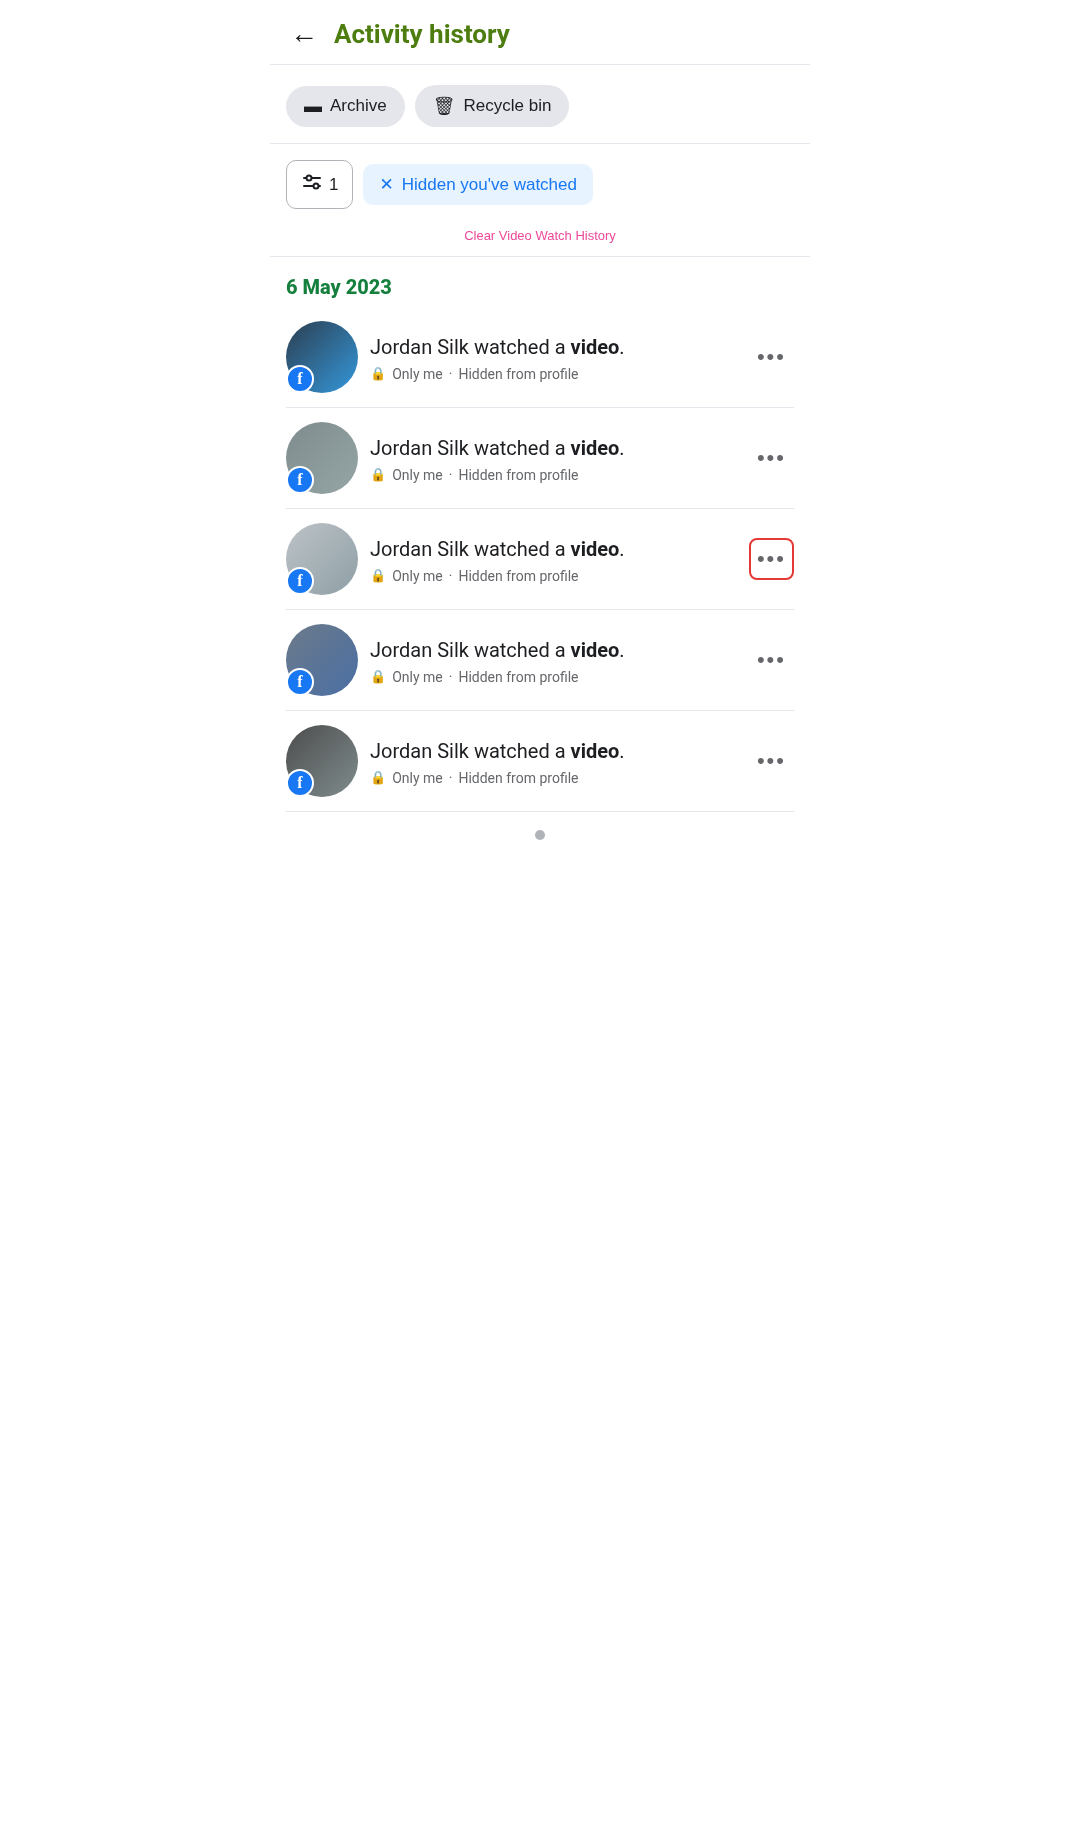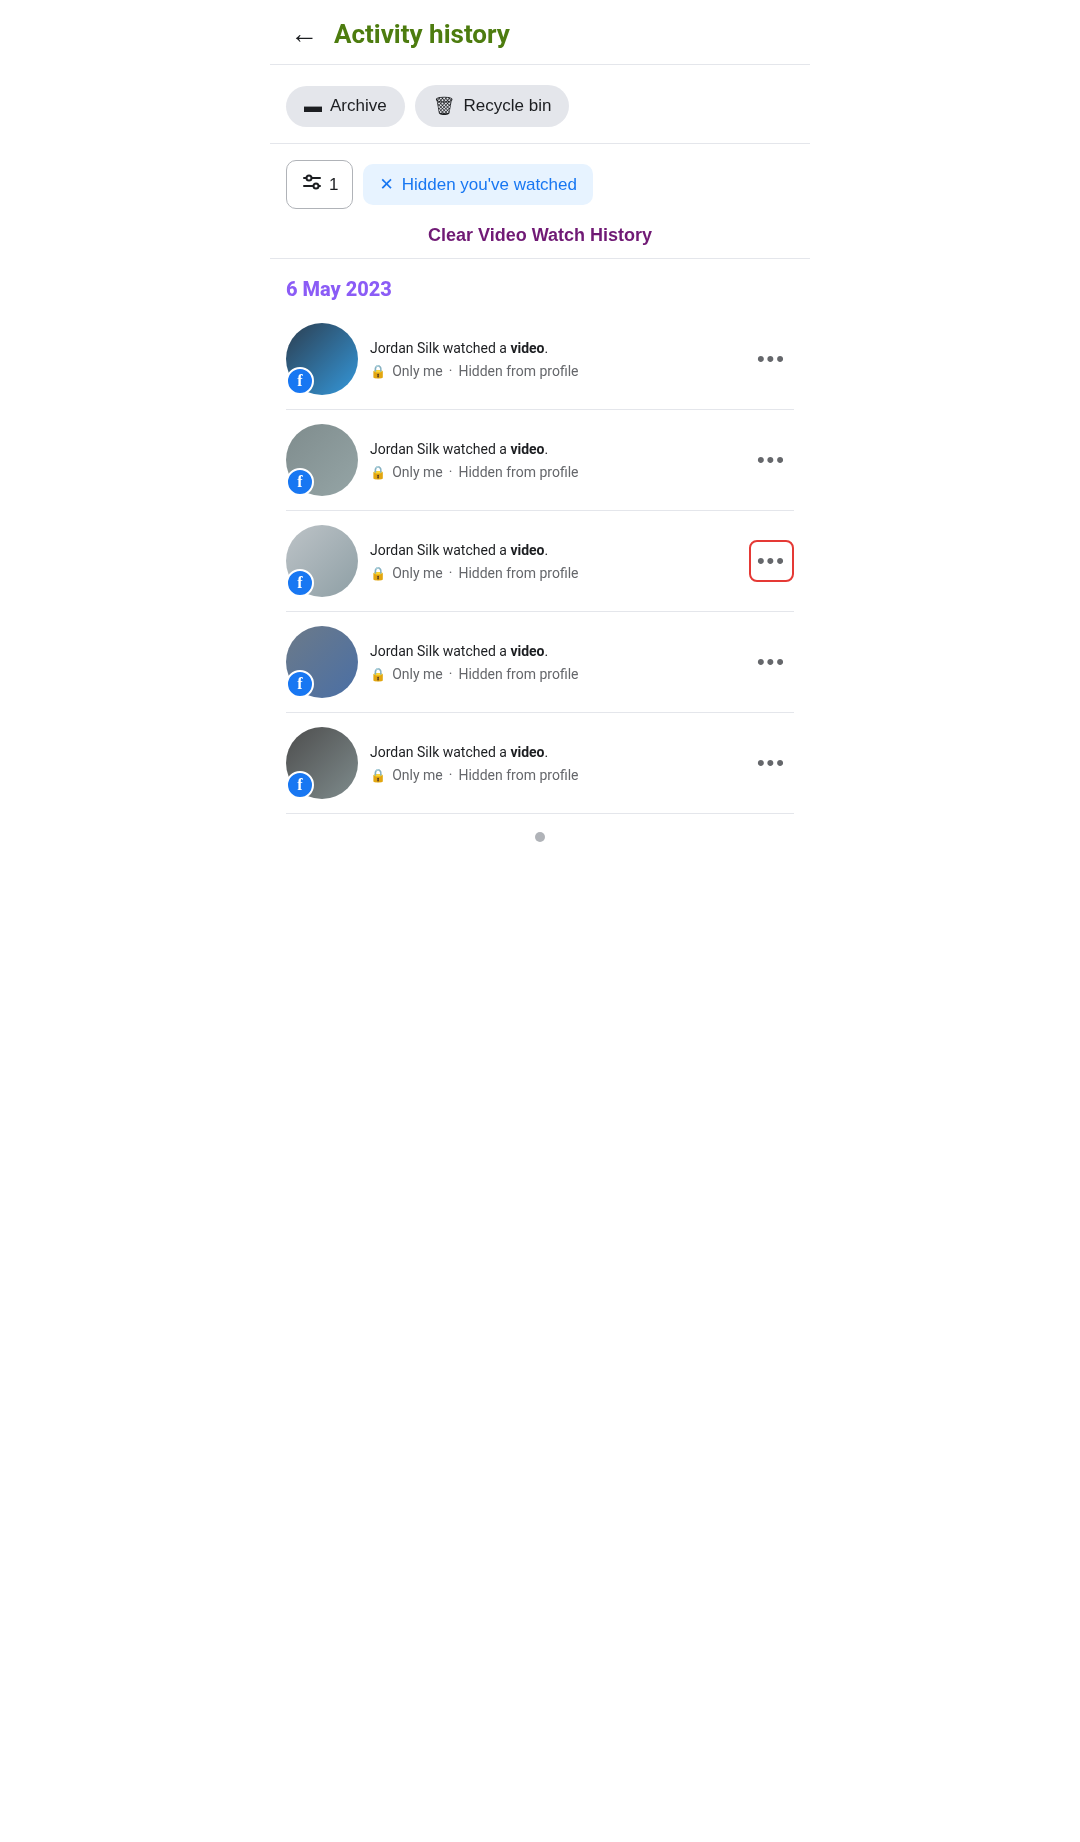--- a/index.html
+++ b/index.html
@@ -106,37 +106,37 @@
       color: #1877f2;
     }
 
     
     .clear-link-row {
       text-align: center;
       padding: 16px 0 12px 0;
       border-bottom: 1px solid #e4e6eb;
     }
     .clear-link {
-      color: #701a75;
-      font-size: 18px;
-      font-weight: 700;
+      color: #ec4899;
+      font-size: 13px;
+      font-weight: 400;
       background: none;
       border: none;
       cursor: pointer;
       text-decoration: none;
     }
 
     
     .date-group {
       padding: 18px 16px 0 16px;
     }
     .date-label {
       font-size: 20px;
       font-weight: 800;
-      color: #8b5cf6;
+      color: #15803d;
       margin-bottom: 8px;
     }
 
     
     .activity-item {
       display: flex;
       align-items: center;
       padding: 14px 0;
       border-bottom: 1px solid #e4e6eb;
       position: relative;
@@ -181,21 +181,21 @@
       font-weight: 900;
       font-size: 16px;
       font-family: Georgia, serif;
     }
 
     .activity-content {
       flex: 1;
       min-width: 0;
     }
     .activity-text {
-      font-size: 14px;
+      font-size: 20px;
       color: #1c1e21;
       line-height: 1.4;
       margin-bottom: 5px;
     }
     .activity-text strong {
       font-weight: 700;
     }
     .activity-meta {
       display: flex;
       align-items: center;

